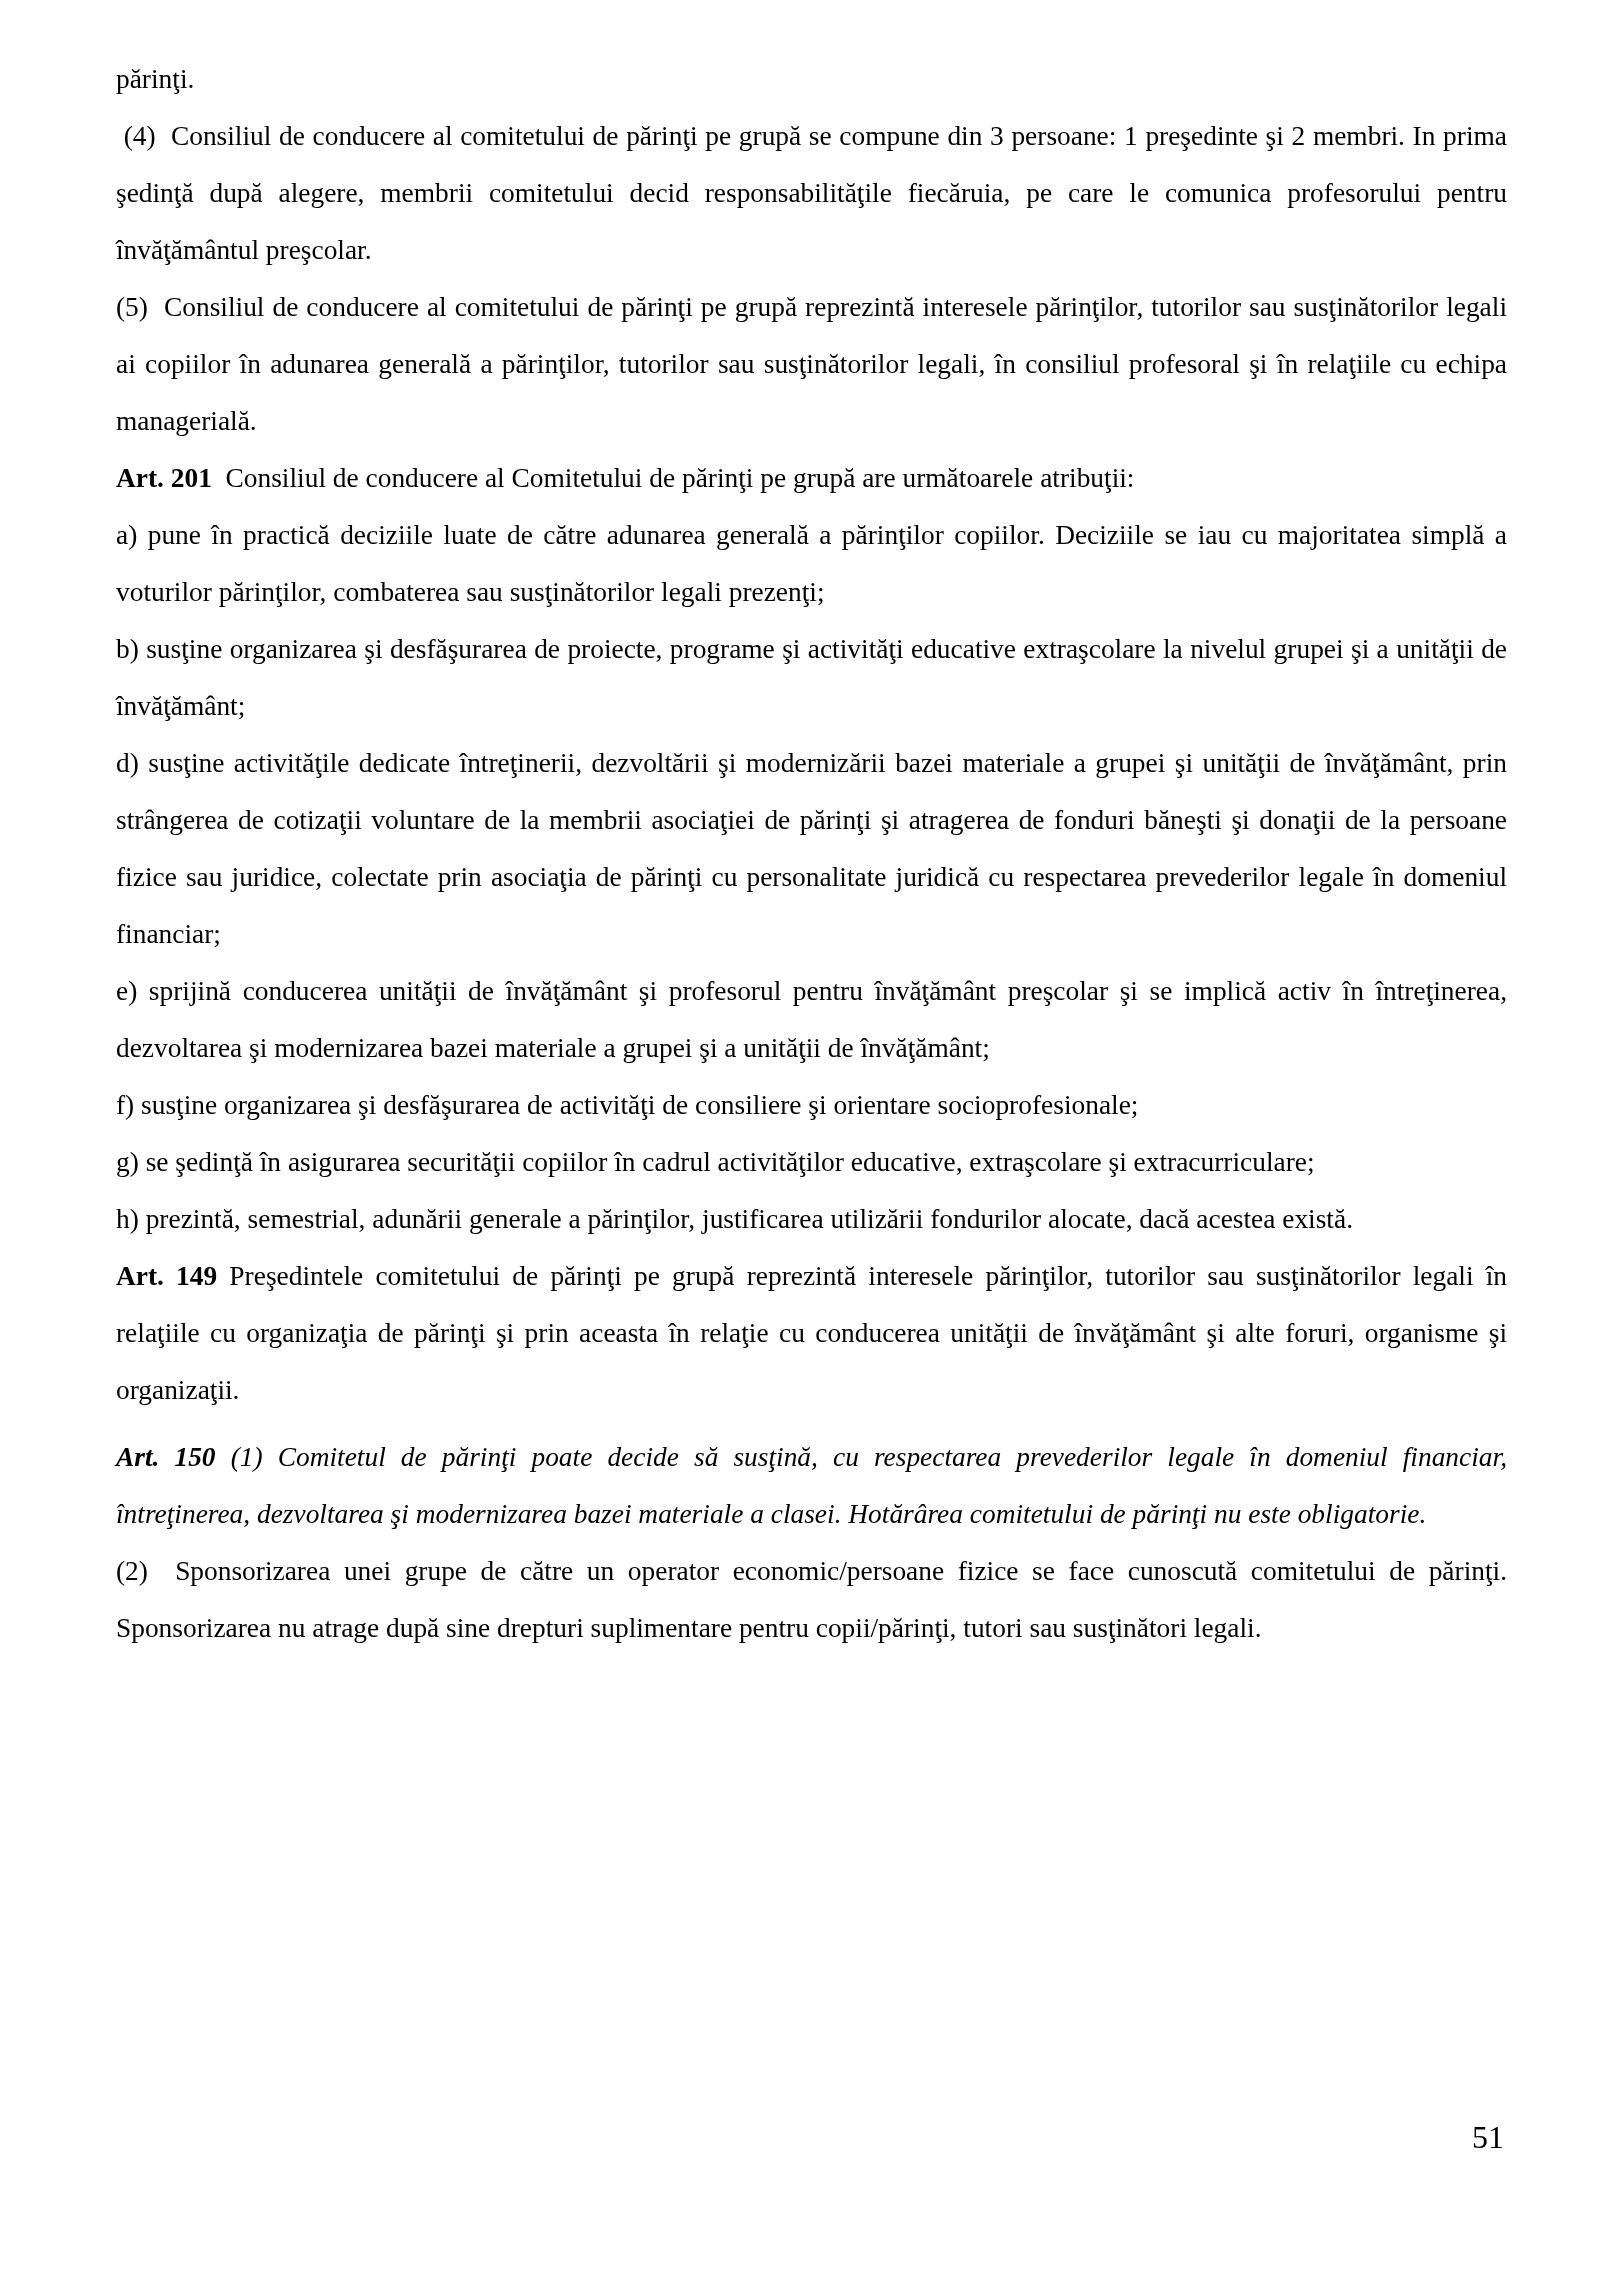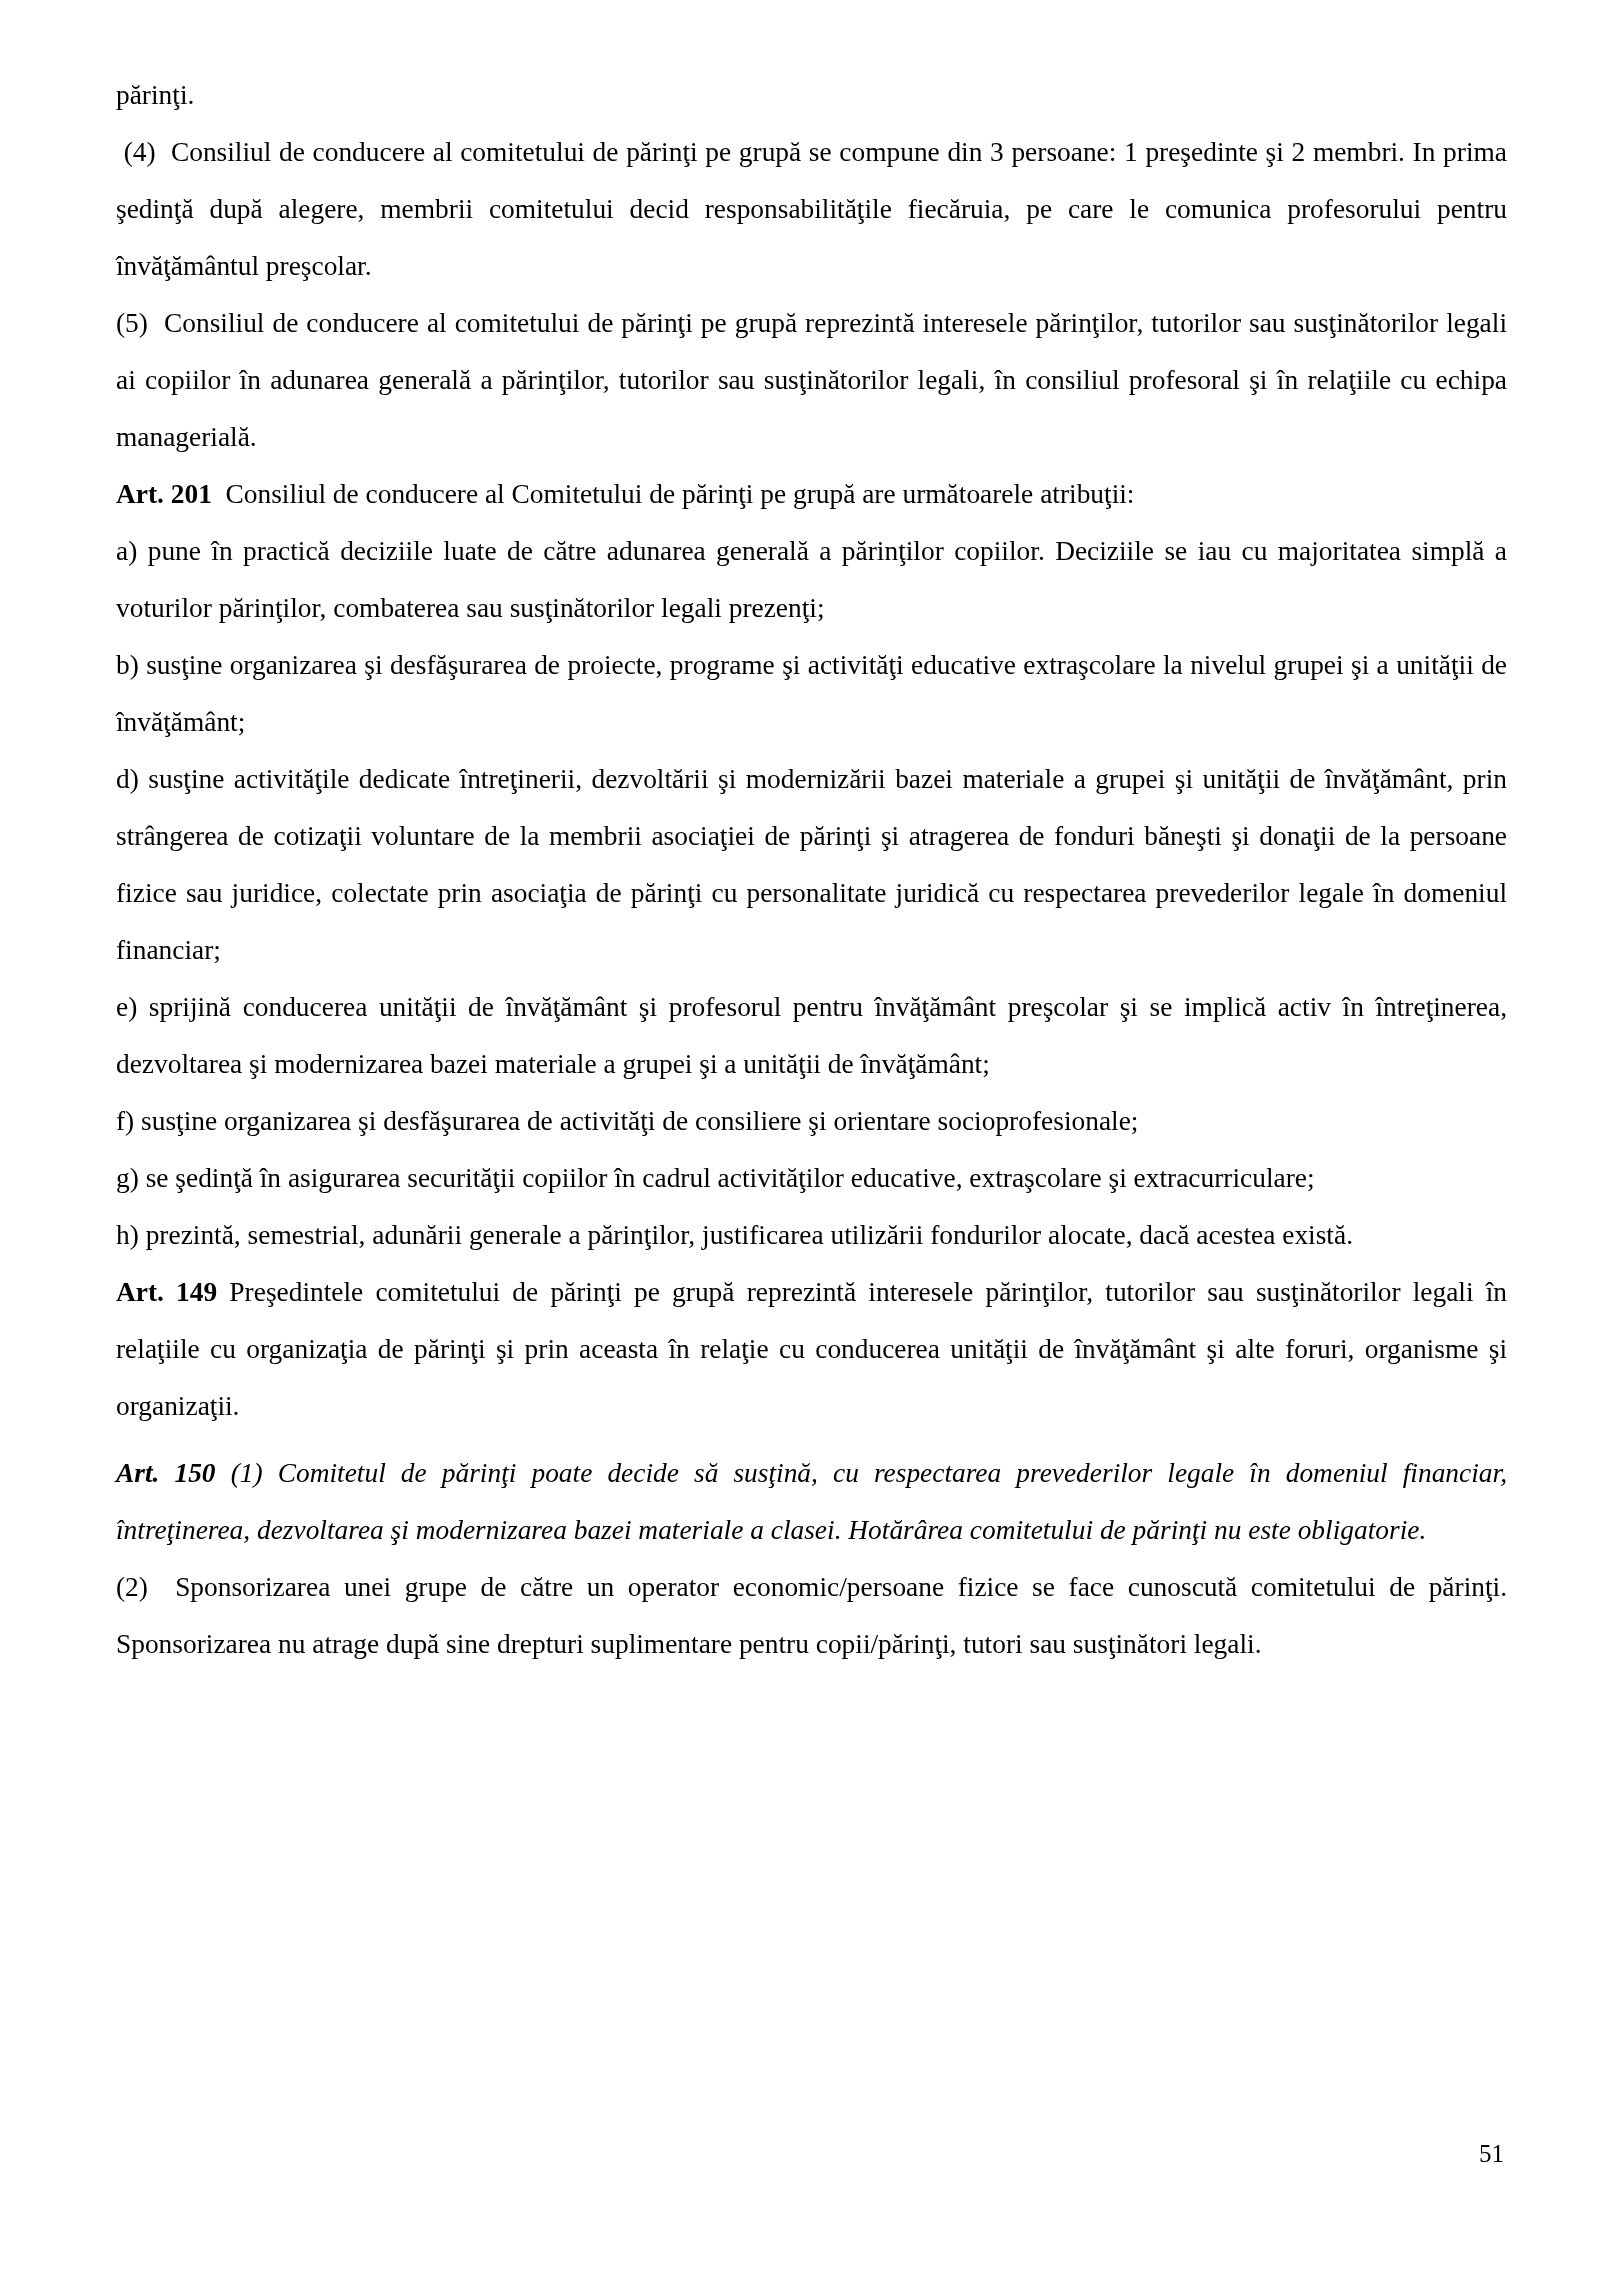--- a/index.html
+++ b/index.html
@@ -4,21 +4,21 @@
 <style>
   html, body {
     margin: 0;
     padding: 0;
     background: #ffffff;
   }
   .page {
     position: relative;
     width: 1622px;
     height: 2188px;
-    margin: 16px auto;
+    margin: 0 auto;
     background: #ffffff;
     box-sizing: border-box;
     padding: 51px 115px 0 116px;
     font-family: "Liberation Serif", "DejaVu Serif", serif;
     font-size: 27.4px;
     line-height: 57px;
     color: #000000;
     overflow: hidden;
   }
   p.para {
@@ -30,21 +30,21 @@
     font-weight: bold;
   }
   p.para.art-150 {
     margin-top: 9.8px;
     font-style: italic;
   }
   .page-number {
     position: absolute;
     right: 118px;
     top: 2123px;
-    font-size: 25px;
+    font-size: 32px;
     line-height: 29px;
     text-align: center;
   }
 </style>
 </head>
 <body>
 
 <div class="page">
 
   <p class="para"><span>părinţi.</span></p>

